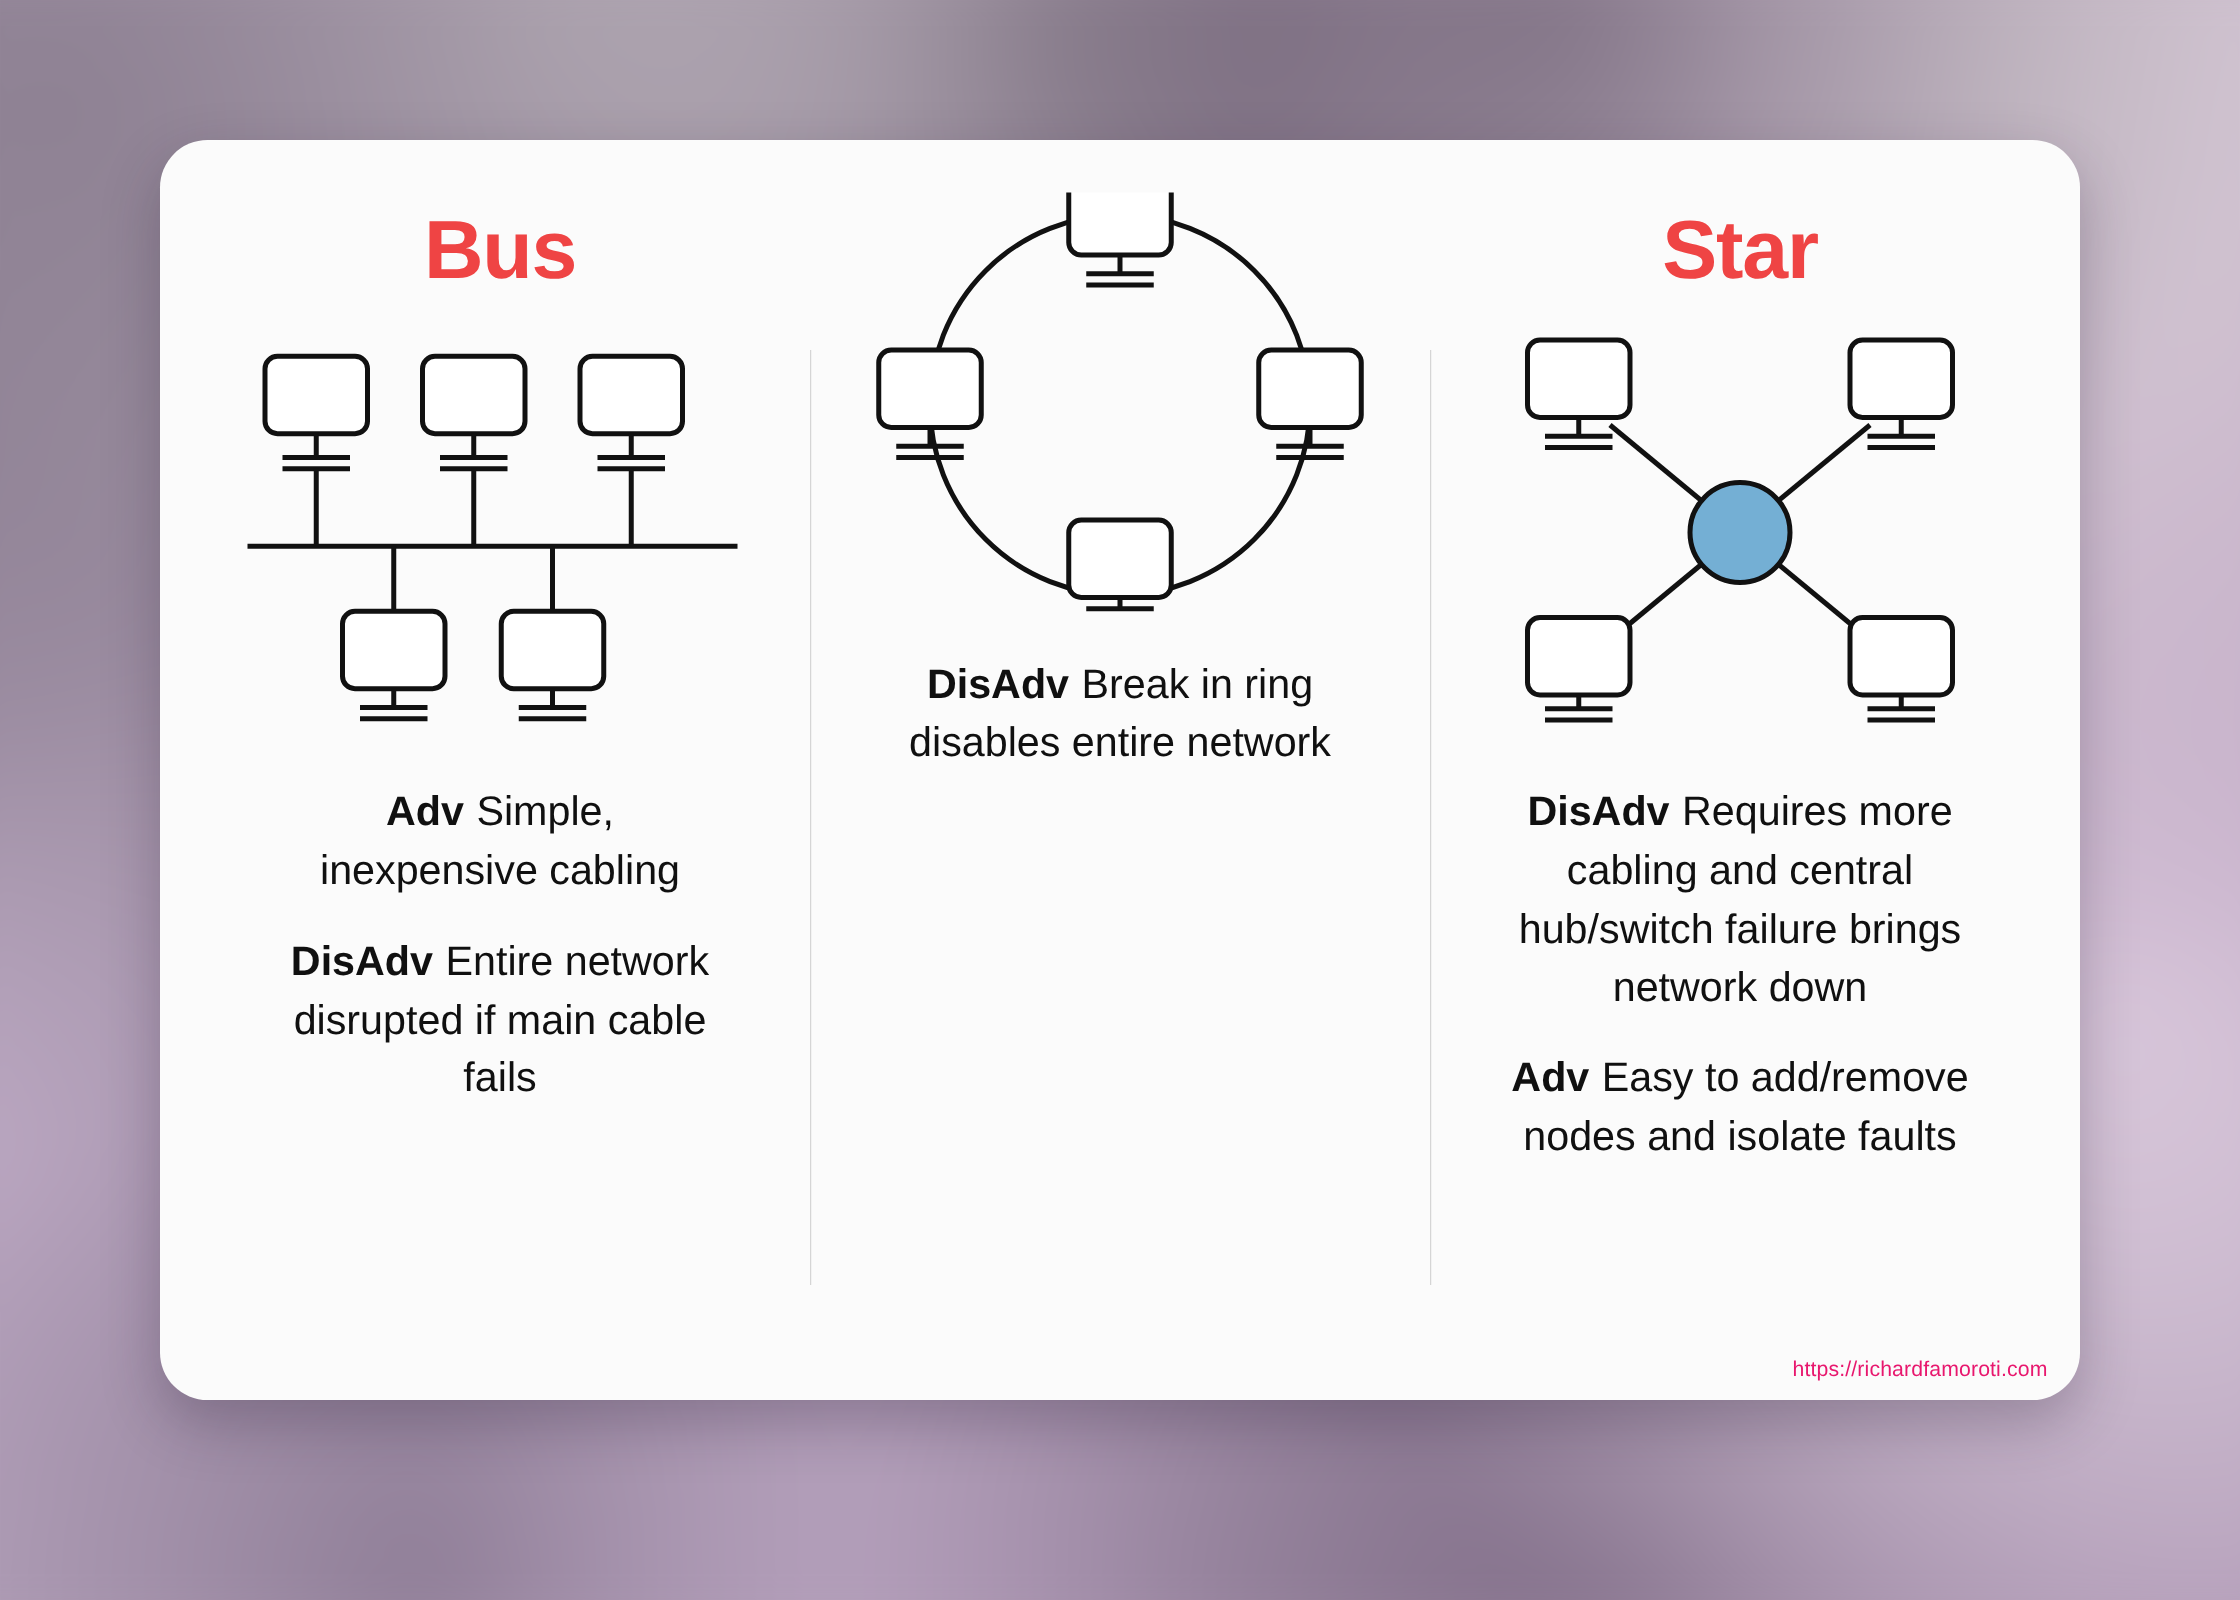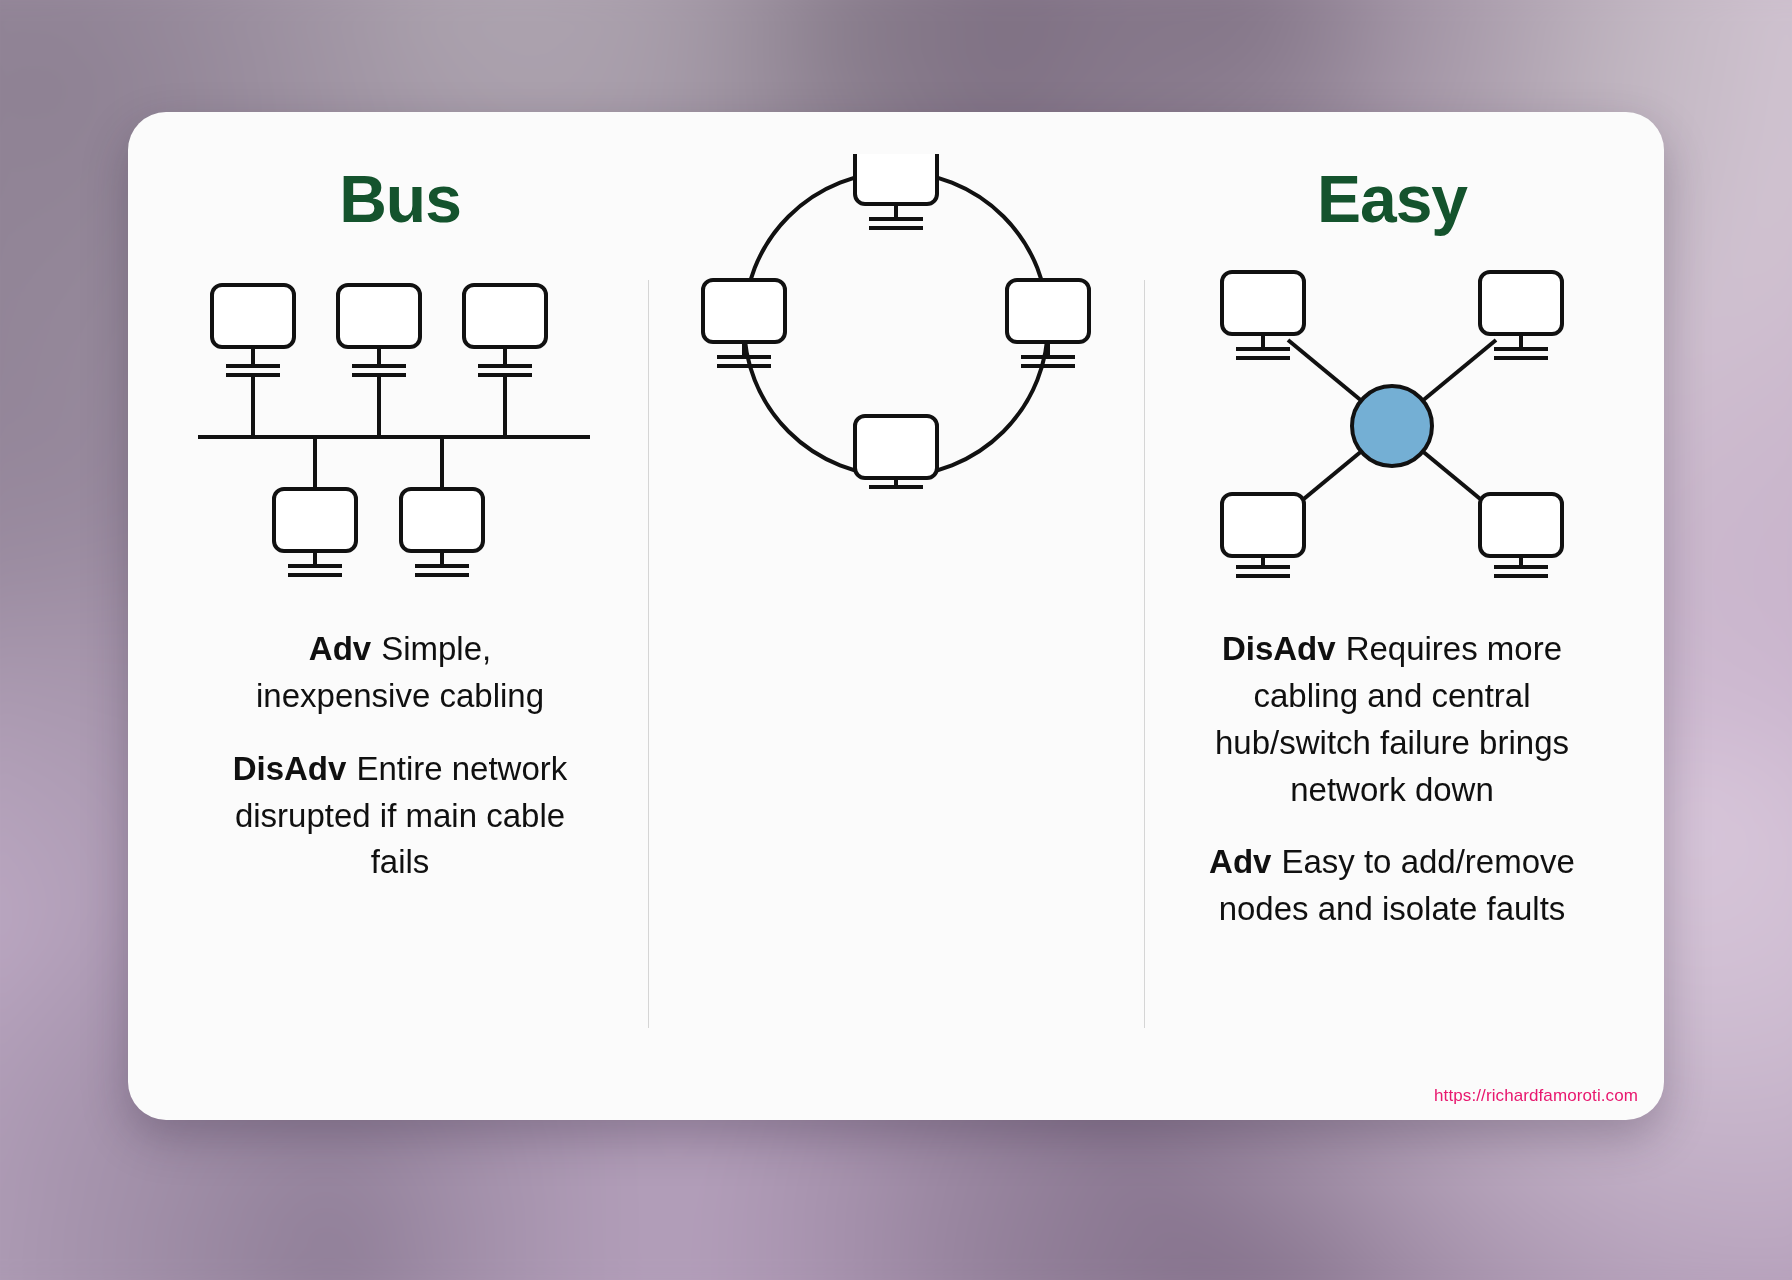--- a/index.html
+++ b/index.html
@@ -73,21 +73,21 @@
     top: 132px;
     bottom: 82px;
     width: 1px;
     background: #d5d5d5;
   }
 
   .col-title {
     font-size: 66px;
     font-weight: 700;
     letter-spacing: -1px;
-    color: #14532d;
+    color: #ef4444;
     margin: 18px 0 18px 0;
     line-height: 1;
   }
 
   .diagram {
     height: 352px;
     display: flex;
     align-items: center;
     justify-content: center;
     width: 100%;
@@ -225,25 +225,28 @@
 
           <g>
             <rect x="159" y="262" width="82" height="62" rx="10" fill="#fff"></rect>
             <line x1="200" y1="324" x2="200" y2="332"></line>
             <line x1="173" y1="333" x2="227" y2="333"></line>
           </g>
         </svg>
       </div>
 
       <div class="text-block">
+        <div class="entry">
+          <span class="lbl">DisAdv</span><span>Break in ring disables entire network</span>
+        </div>
       </div>
     </div>
 
     <div class="col col-star">
-      <div class="col-title">Easy</div>
+      <div class="col-title">Star</div>
 
       <div class="diagram">
         <svg width="360" height="320" viewBox="0 0 360 320" fill="none" stroke="#111" stroke-width="4">
 
           <line x1="76" y1="74" x2="180" y2="160"></line>
           <line x1="284" y1="74" x2="180" y2="160"></line>
           <line x1="76" y1="246" x2="180" y2="160"></line>
           <line x1="284" y1="246" x2="180" y2="160"></line>
 
           <circle cx="180" cy="160" r="40" fill="#74afd4"></circle>

